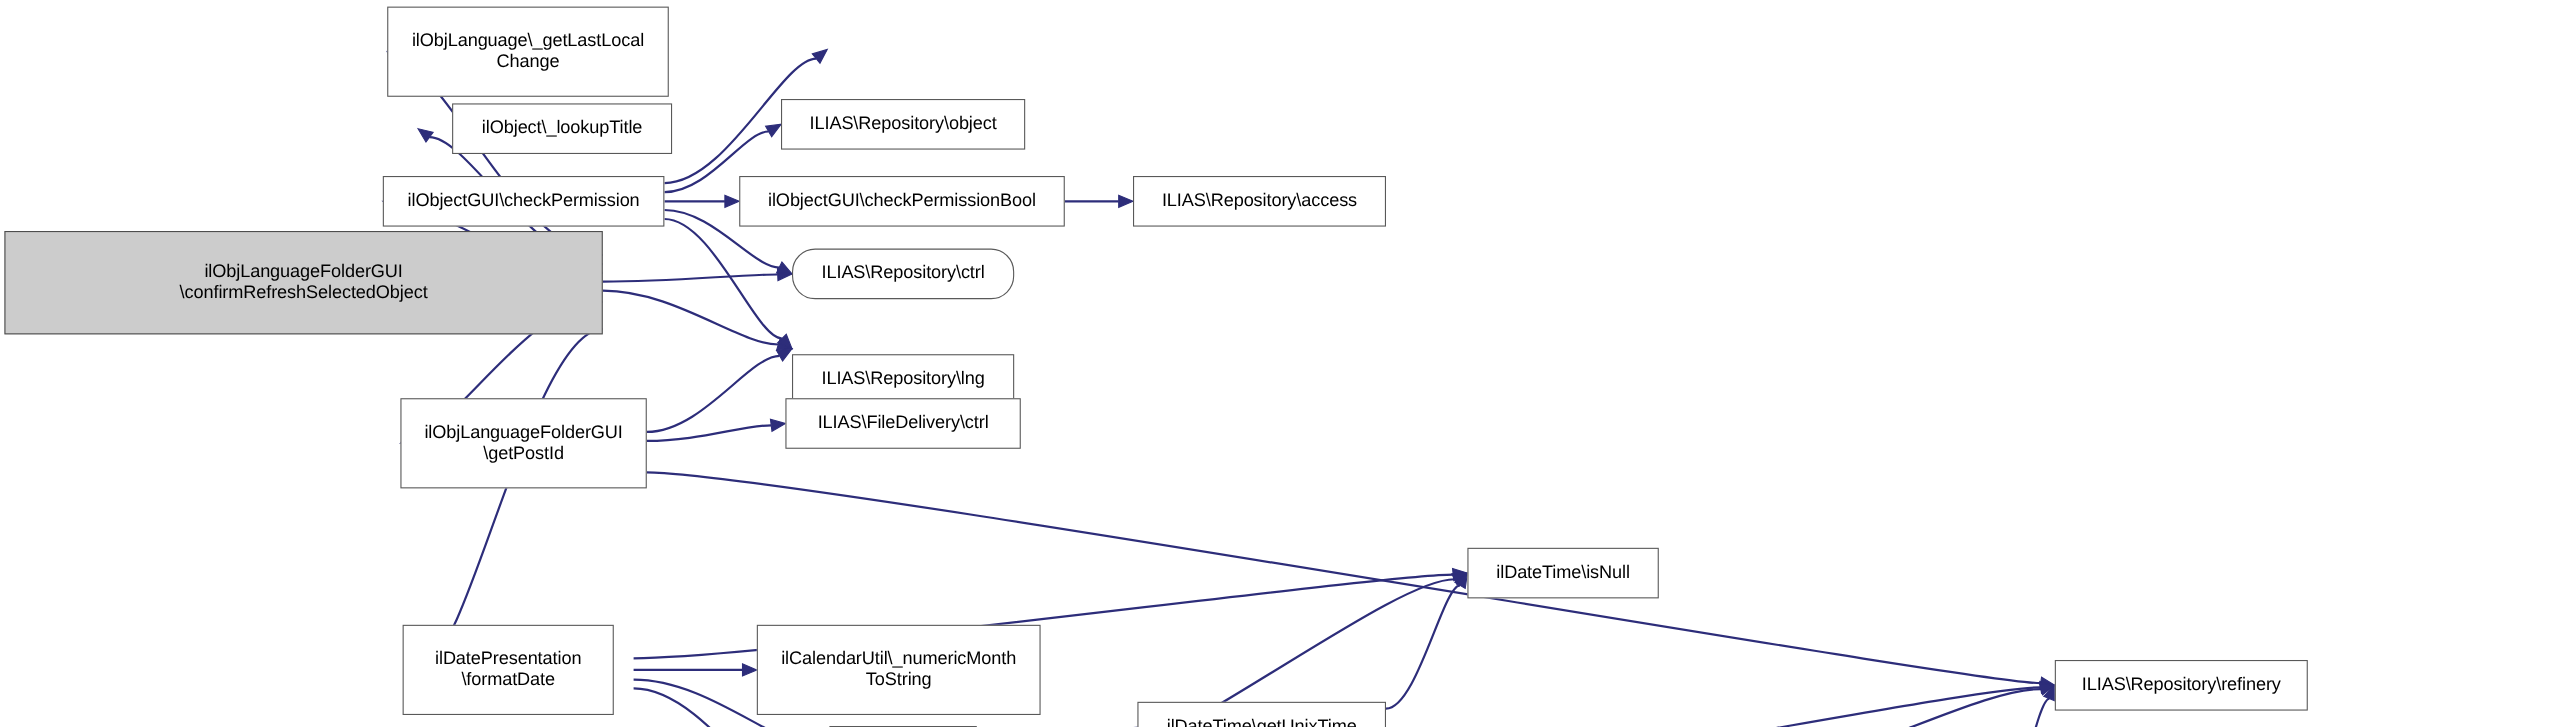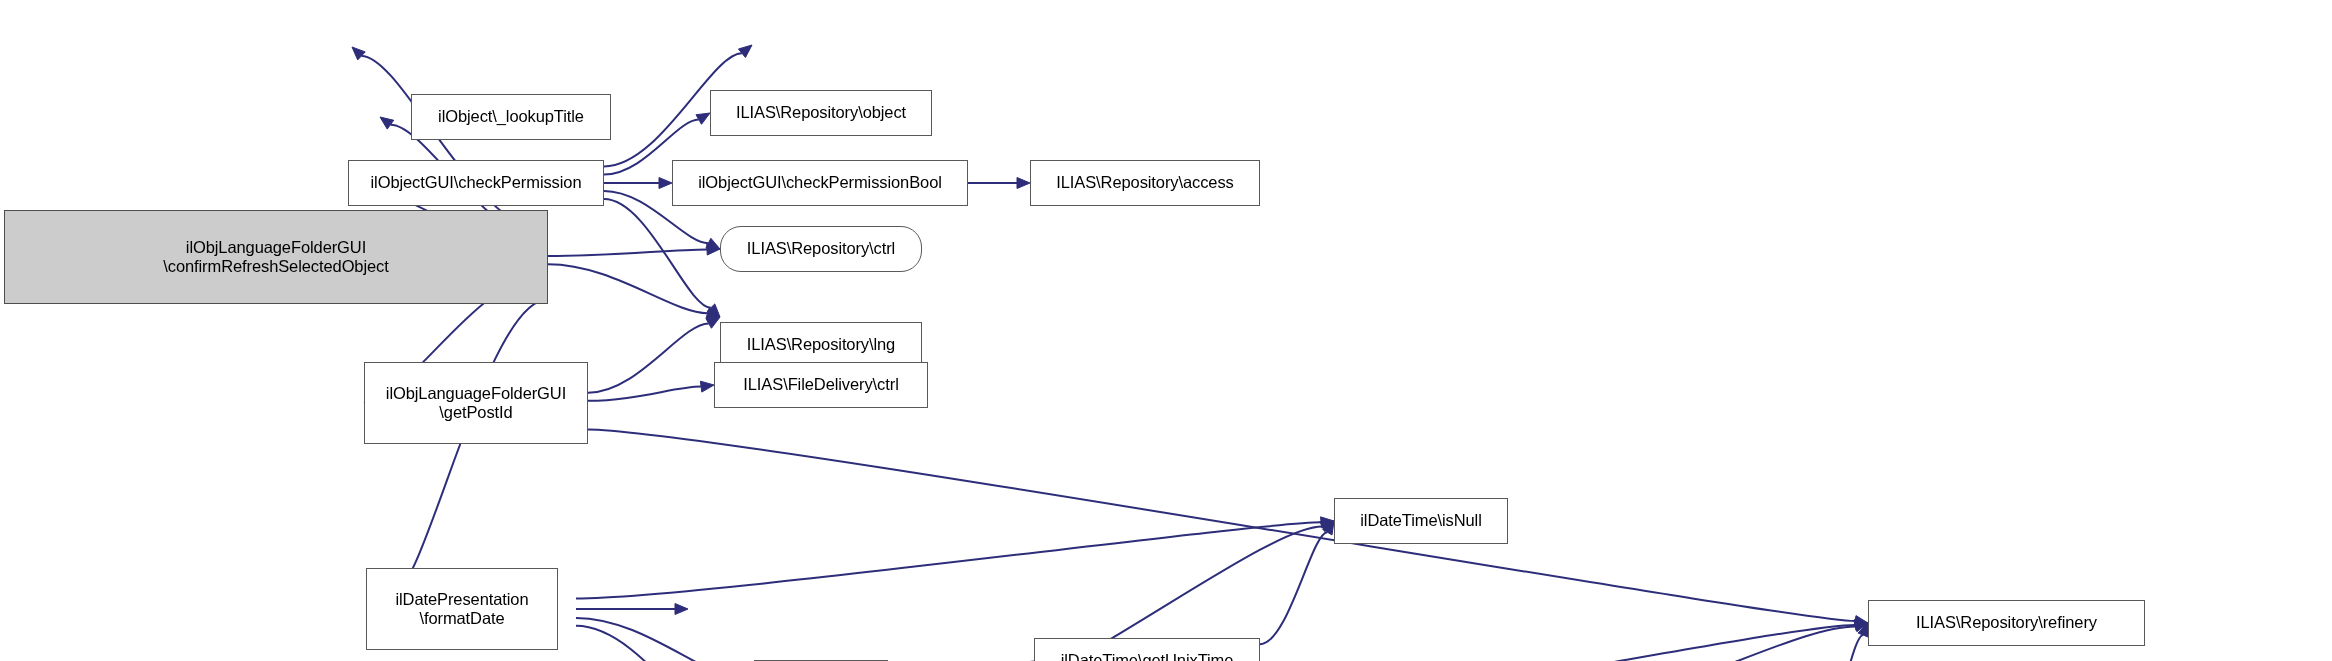--- a/index.html
+++ b/index.html
@@ -120,29 +120,33 @@
       <polygon points="2736,693 2723,698.5 2723,687.5" fill="#2d2d7a" stroke="#2d2d7a" stroke-width="1"></polygon>
       <path d="M 2628 761 C 2647 761, 2654.55 761, 2665 761" fill="none" stroke="#2d2d7a" stroke-width="2"></path>
       <polygon points="2678,761 2665,766.5 2665,755.5" fill="#2d2d7a" stroke="#2d2d7a" stroke-width="1"></polygon>
       <path d="M 2628 769.16 C 2664.48 769.16, 2692.903766131664 822.1232408887371, 2712.9677661316637 822.1232408887371" fill="none" stroke="#2d2d7a" stroke-width="2"></path>
       <polygon points="2724,829 2710.0583680461295,826.7907244484178 2715.877164217198,817.4557573290564" fill="#2d2d7a" stroke="#2d2d7a" stroke-width="1"></polygon>
       <path d="M 2922 761 C 2944.8 761, 2956.46 761, 2969 761" fill="none" stroke="#2d2d7a" stroke-width="2"></path>
       <polygon points="2982,761 2969,766.5 2969,755.5" fill="#2d2d7a" stroke="#2d2d7a" stroke-width="1"></polygon>
     </svg>
 <div class="node root" style="left: 4px; top: 210px; width: 544px; height: 94px;">ilObjLanguageFolderGUI
 \confirmRefreshSelectedObject</div>
+    <div class="node" style="left: 352px; top: 6px; width: 256px; height: 82px;">ilObjLanguage\_getLastLocal
+Change</div>
     <div class="node" style="left: 380px; top: 94px; width: 200px; height: 46px; margin-left: 31px;">ilObject\_lookupTitle</div>
     <div class="node" style="left: 348px; top: 160px; width: 256px; height: 46px;">ilObjectGUI\checkPermission</div>
     <div class="node" style="left: 710px; top: 90px; width: 222px; height: 46px;">ILIAS\Repository\object</div>
     <div class="node" style="left: 672px; top: 160px; width: 296px; height: 46px;">ilObjectGUI\checkPermissionBool</div>
     <div class="node" style="left: 1030px; top: 160px; width: 230px; height: 46px;">ILIAS\Repository\access</div>
     <div class="node" style="left: 720px; top: 226px; width: 202px; height: 46px; border-radius: 21px;">ILIAS\Repository\ctrl</div>
     <div class="node" style="left: 720px; top: 294px; width: 202px; height: 46px; margin-top: 28px;">ILIAS\Repository\lng</div>
     <div class="node" style="left: 364px; top: 362px; width: 224px; height: 82px;">ilObjLanguageFolderGUI
 \getPostId</div>
     <div class="node" style="left: 714px; top: 362px; width: 214px; height: 46px;">ILIAS\FileDelivery\ctrl</div>
     <div class="node" style="left: 366px; top: 568px; width: 192px; height: 82px;">ilDatePresentation
 \formatDate</div>
+    <div class="node" style="left: 688px; top: 568px; width: 258px; height: 82px;">ilCalendarUtil\_numericMonth
+ToString</div>
     <div class="node" style="left: 754px; top: 660px; width: 134px; height: 46px;">getLanguage</div>
     <div class="node" style="left: 1334px; top: 498px; width: 174px; height: 46px;">ilDateTime\isNull</div>
     <div class="node" style="left: 1034px; top: 638px; width: 226px; height: 46px;">ilDateTime\getUnixTime</div>
-    <div class="node" style="left: 1868px; top: 600px; width: 277px; height: 46px;">ILIAS\Repository\refinery</div>
+    <div class="node" style="left: 1868px; top: 600px; width: 230px; height: 46px;">ILIAS\Repository\refinery</div>
   </div>
 
 </body></html>

